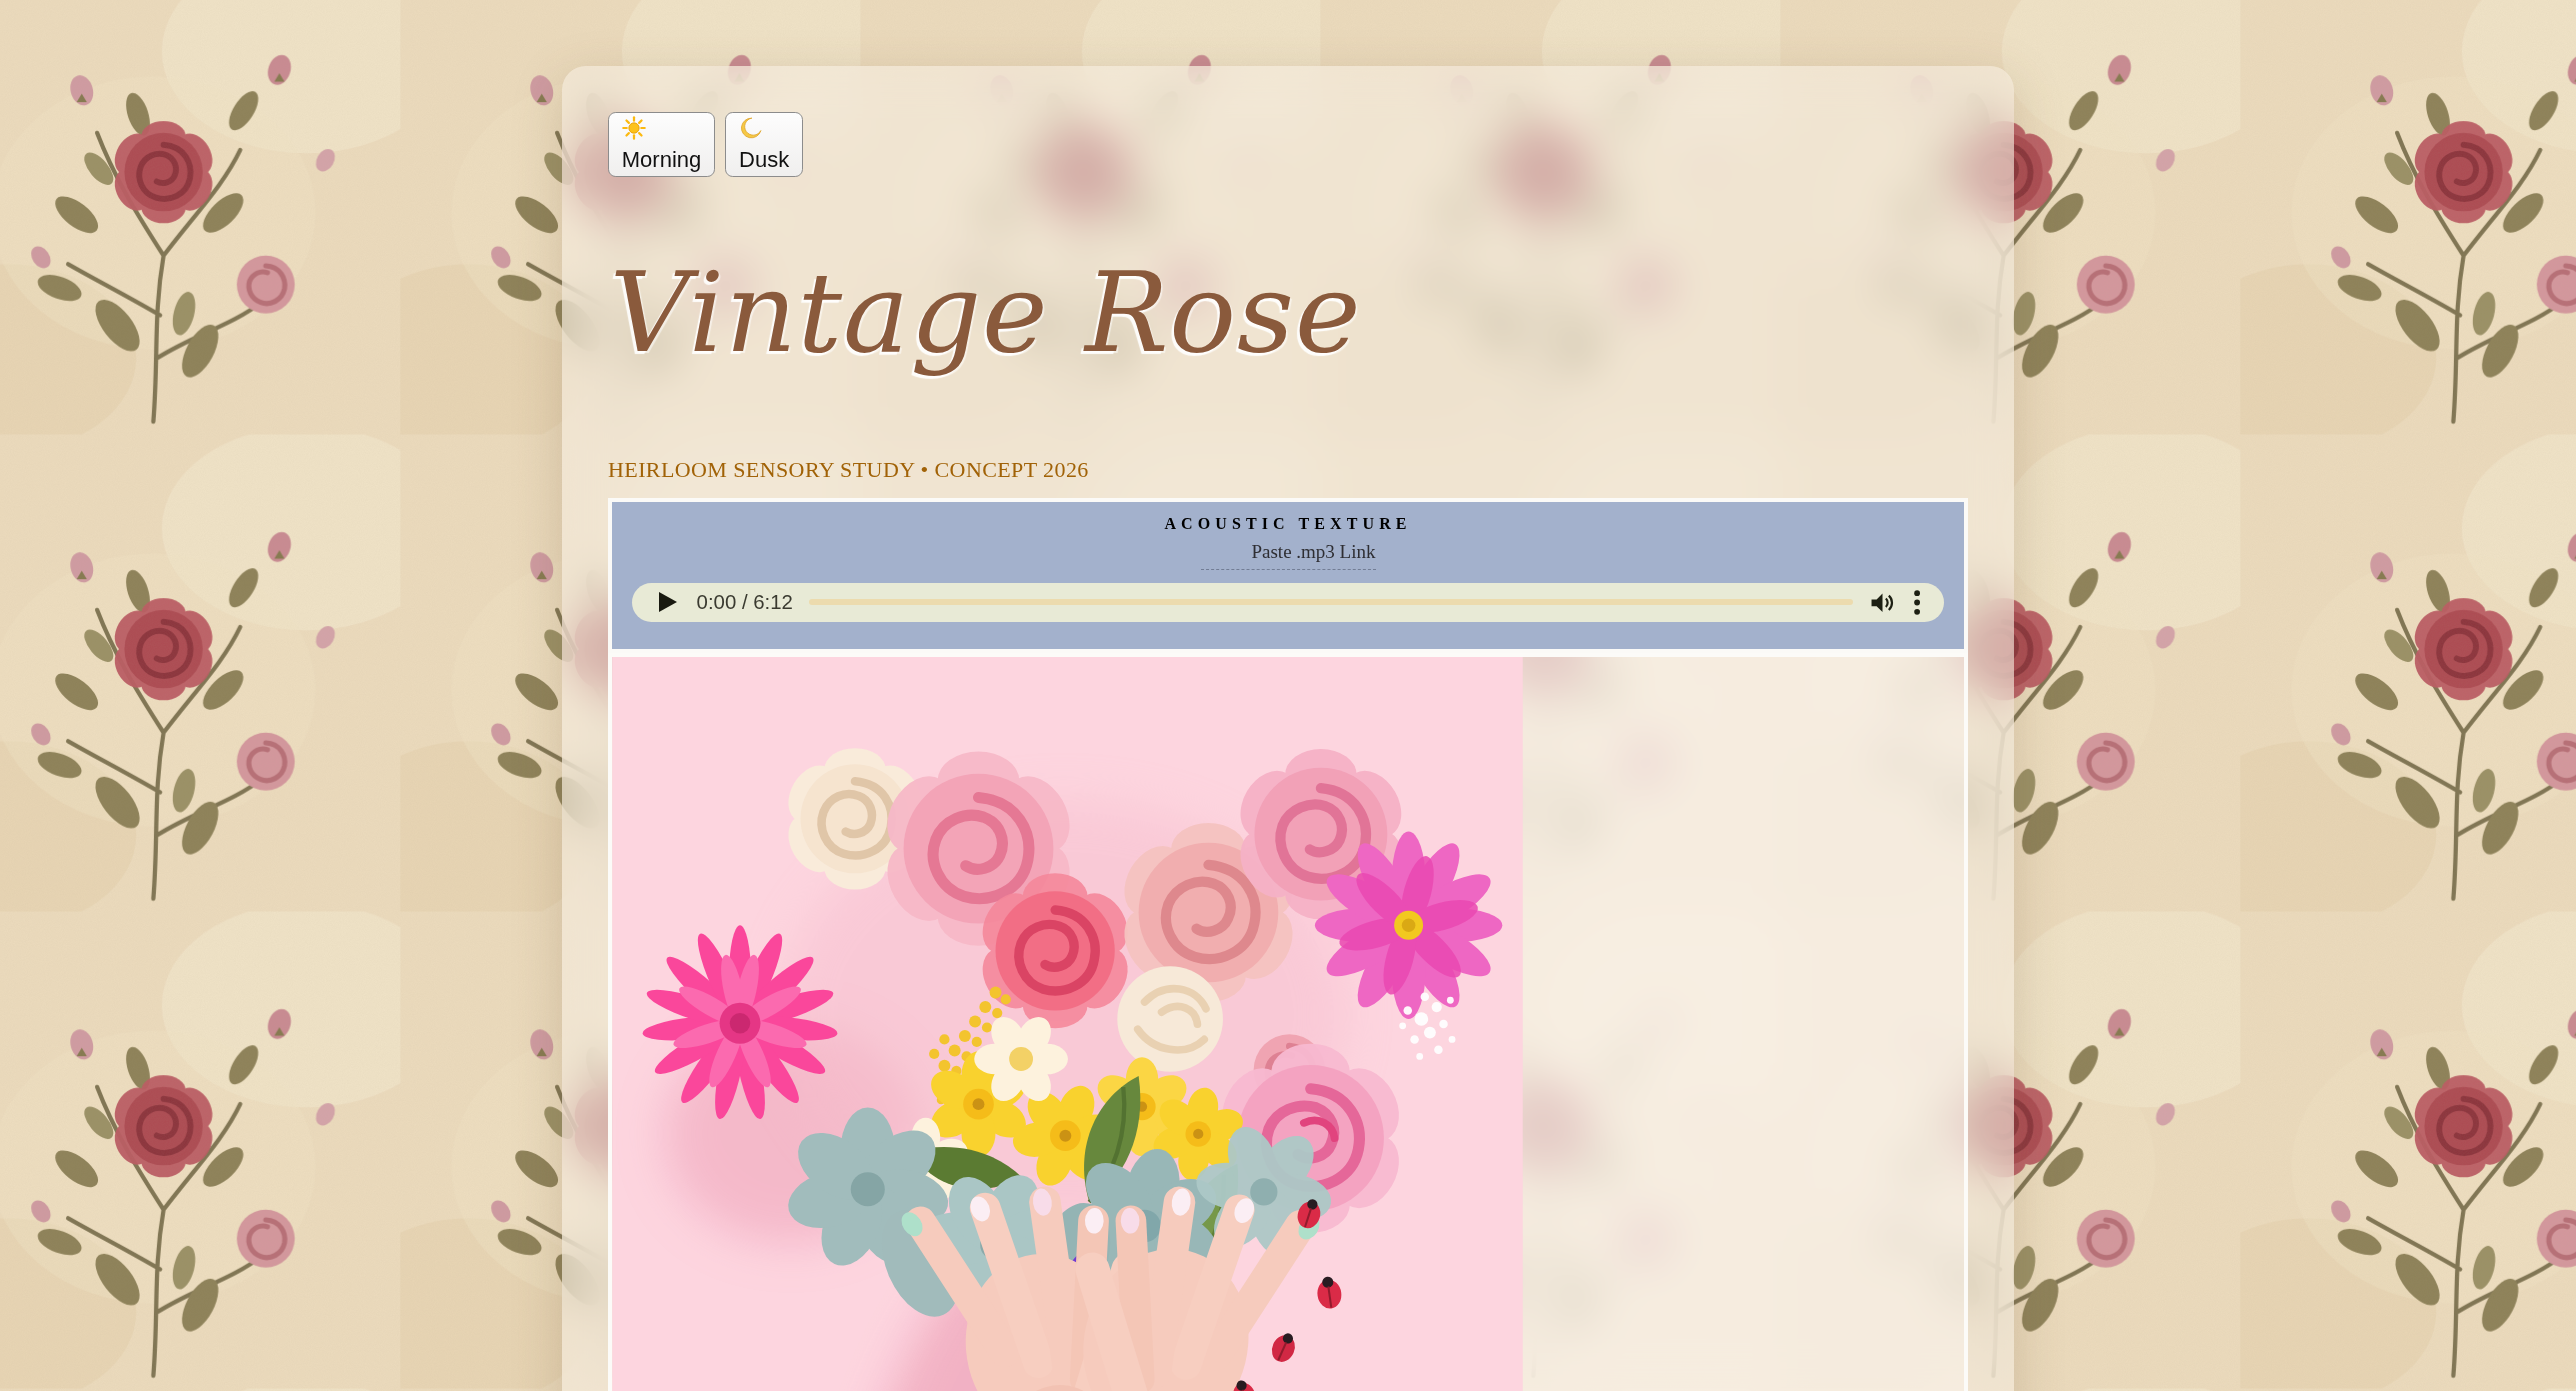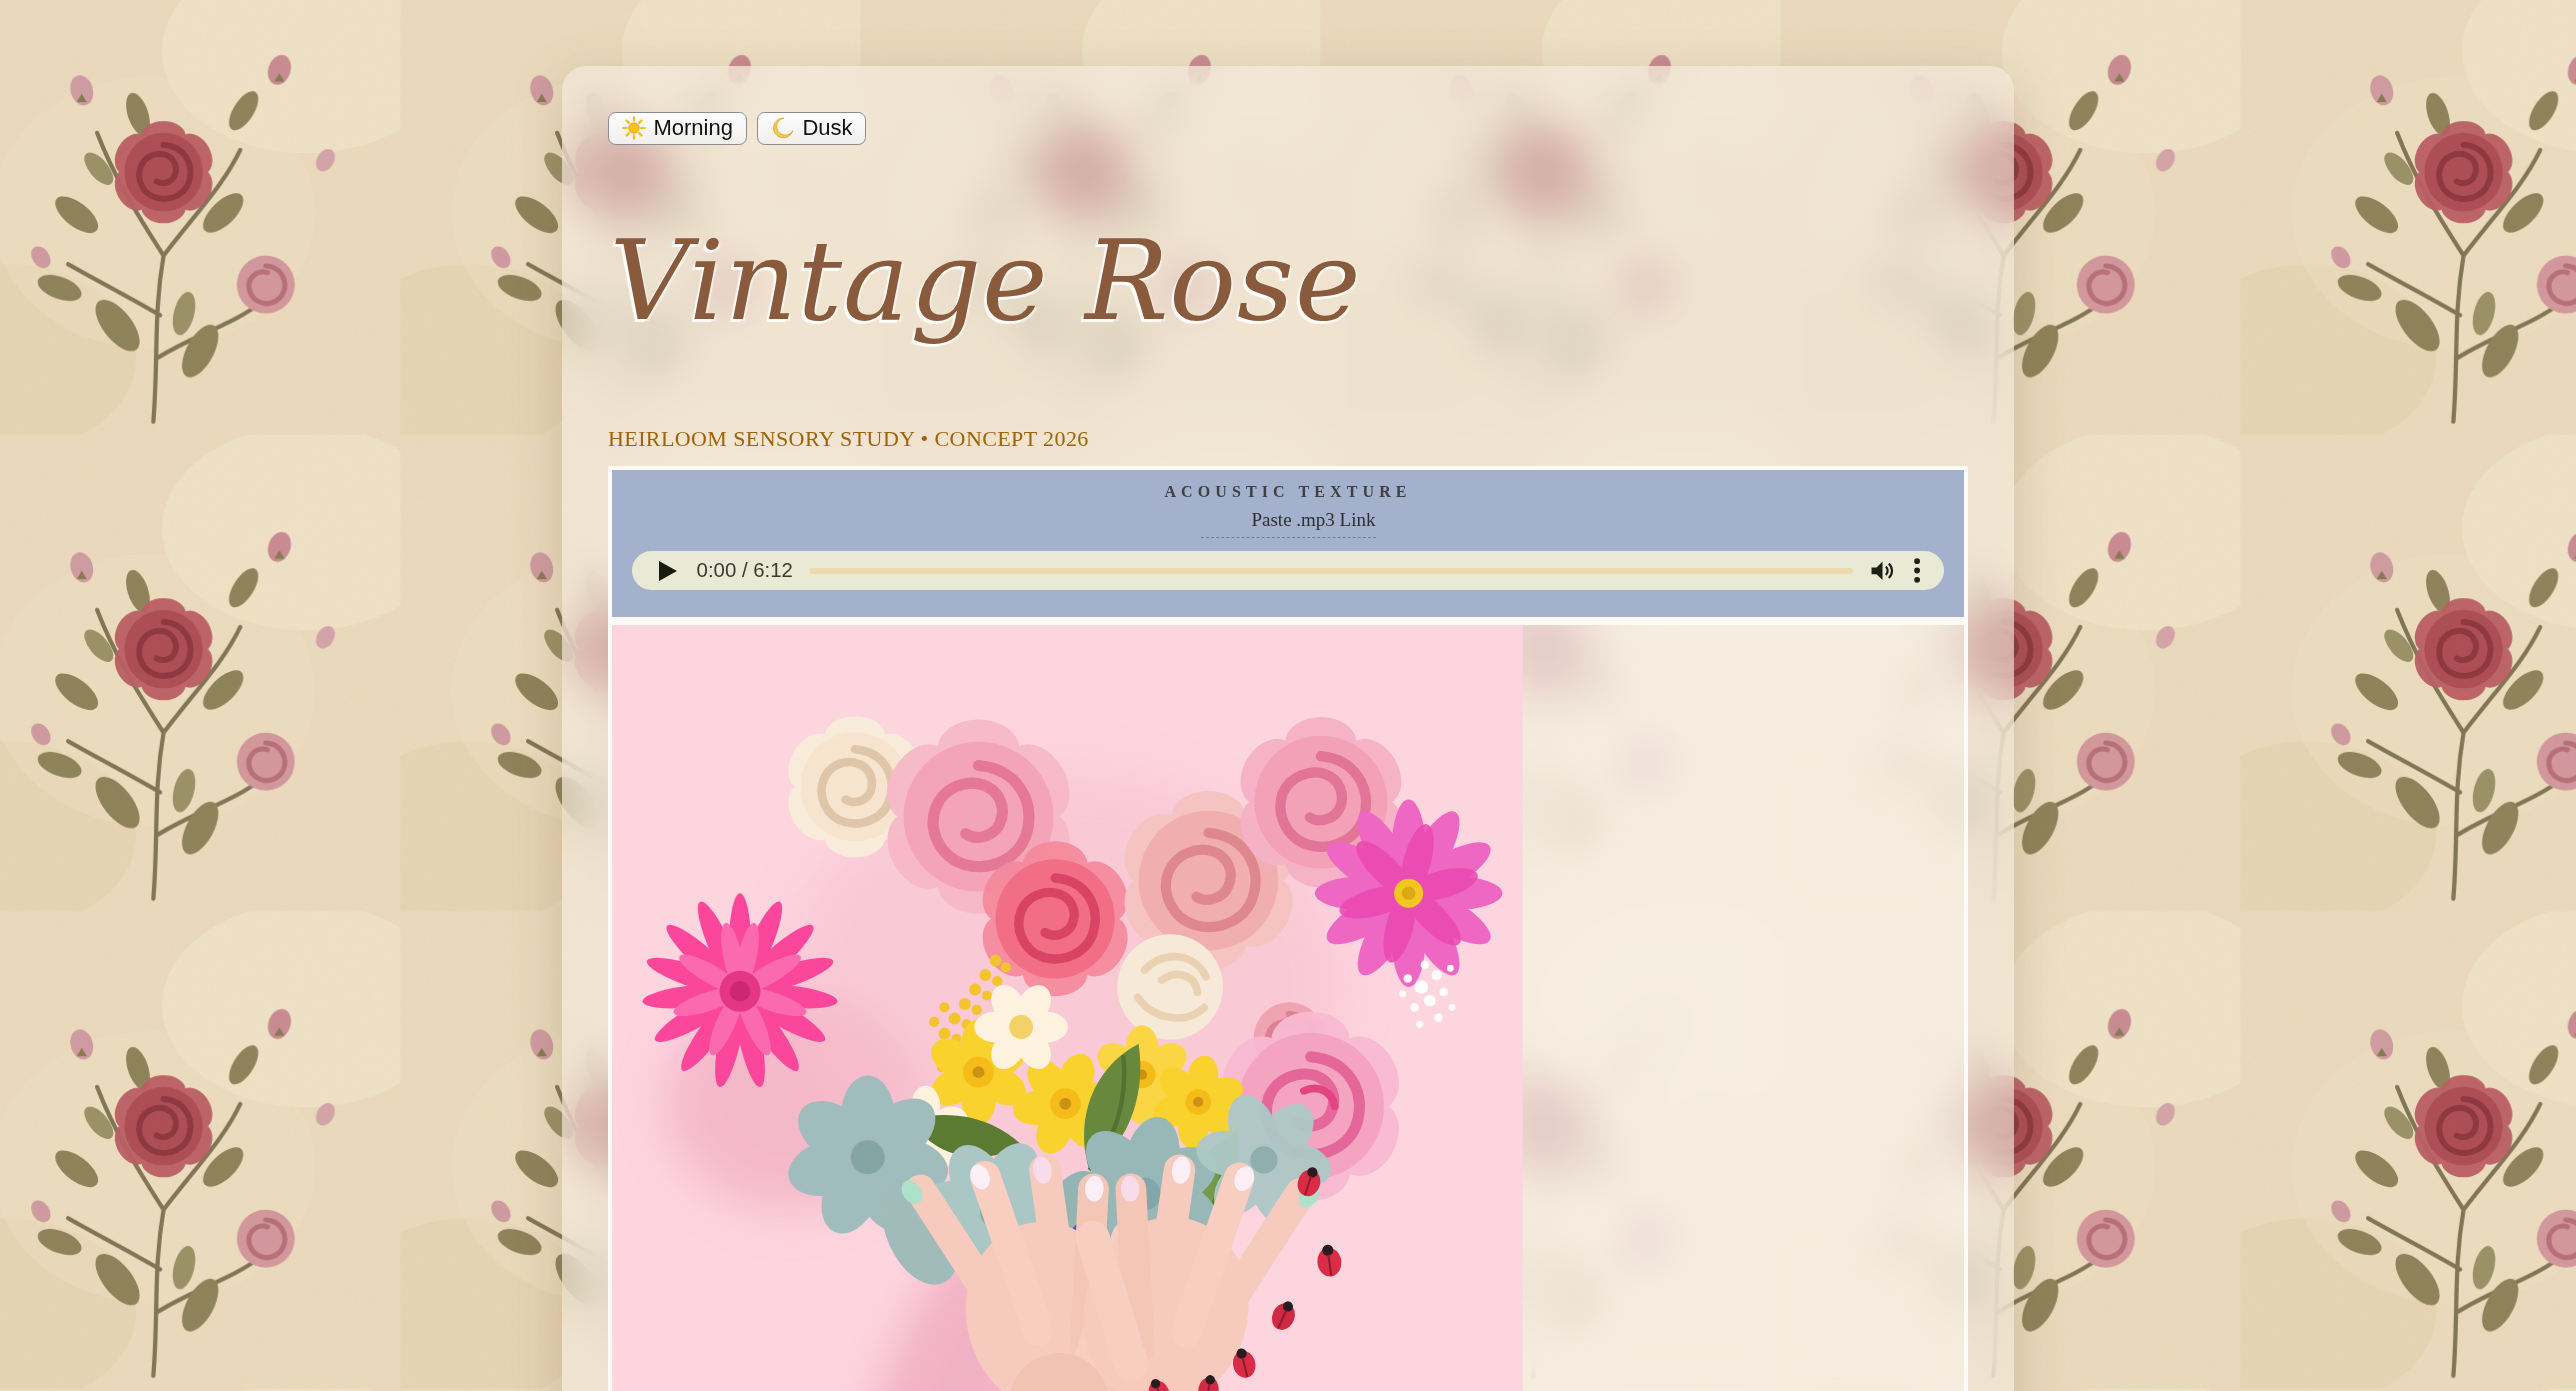--- a/index.html
+++ b/index.html
@@ -22,21 +22,21 @@
     padding:46px;box-sizing:border-box;
   }
 
   
   .btn-row{display:flex;gap:10.2px;}
   .theme-btn{
     display:inline-flex;align-items:flex-start;gap:7.7px;
     font-family:"Liberation Sans",sans-serif;font-size:22px;color:#111;
     background:linear-gradient(#fdfdfd,#f0efee);
     border:1.7px solid #8c8c8c;border-radius:7.7px;
-    padding:3.4px 12.8px;line-height:1.1;cursor:pointer;
+    padding:3.4px 12.8px;line-height:1.1;cursor:pointer;flex-direction:column;
   }
   .theme-btn svg{display:block;}
 
   
   .title{
     margin:72px 0 0 1.7px;
     font-family:"DejaVu Serif","Liberation Serif",serif;
     font-style:italic;font-weight:normal;
     font-size:111px;line-height:1.15;letter-spacing:0.9px;
     color:#8a5a3c;
@@ -49,21 +49,21 @@
   }
 
   
   .audio-section{
     margin-top:14.5px;height:155px;box-sizing:border-box;
     border:4.3px solid #fbfaf7;background:#a3b1cc;
     padding-top:12.8px;
   }
   .audio-label{
     text-align:center;font-family:"Liberation Serif",serif;
-    font-size:16px;letter-spacing:5.1px;color:#404040;font-weight:bold;
+    font-size:16px;letter-spacing:5.1px;color:#000000;font-weight:bold;
   }
   .mp3-input{
     display:block;margin:8.5px auto 0;width:175px;
     background:transparent;border:none;outline:none;
     border-bottom:1.7px dashed rgba(55,62,82,0.45);
     text-align:right;font-family:"Liberation Serif",serif;
     font-size:19px;color:#2e2e33;padding:0 0 6px 0;
   }
   .mp3-input::placeholder{color:#2e2e33;opacity:1;}
   .player{

